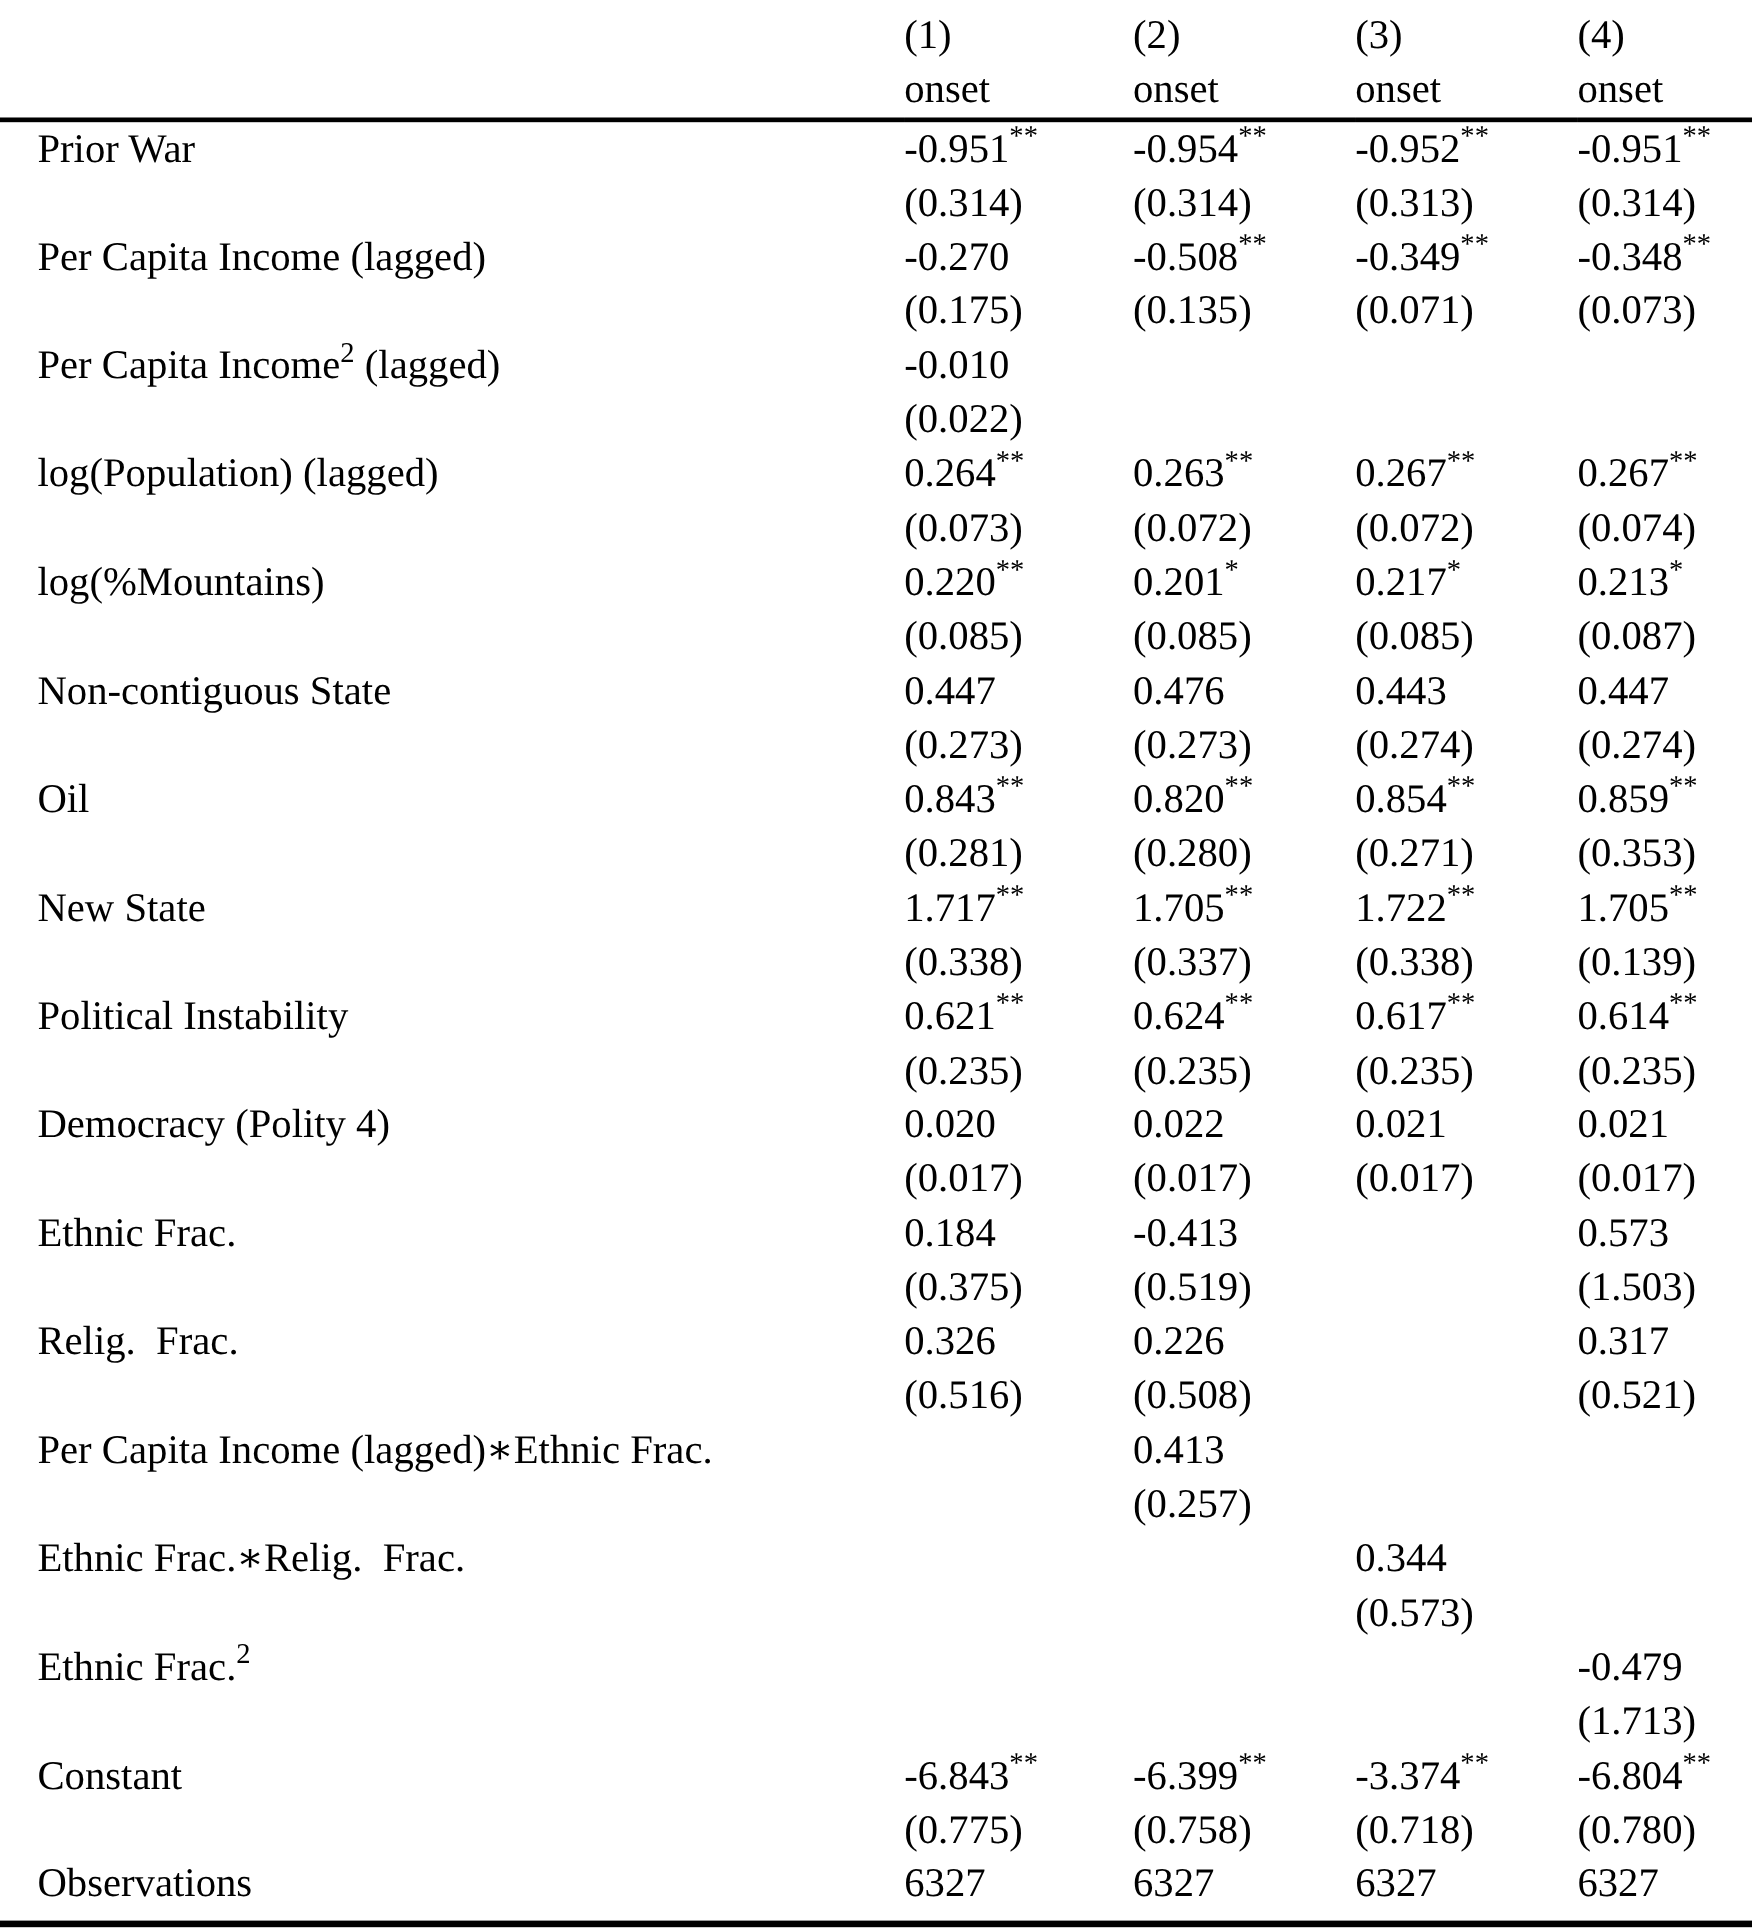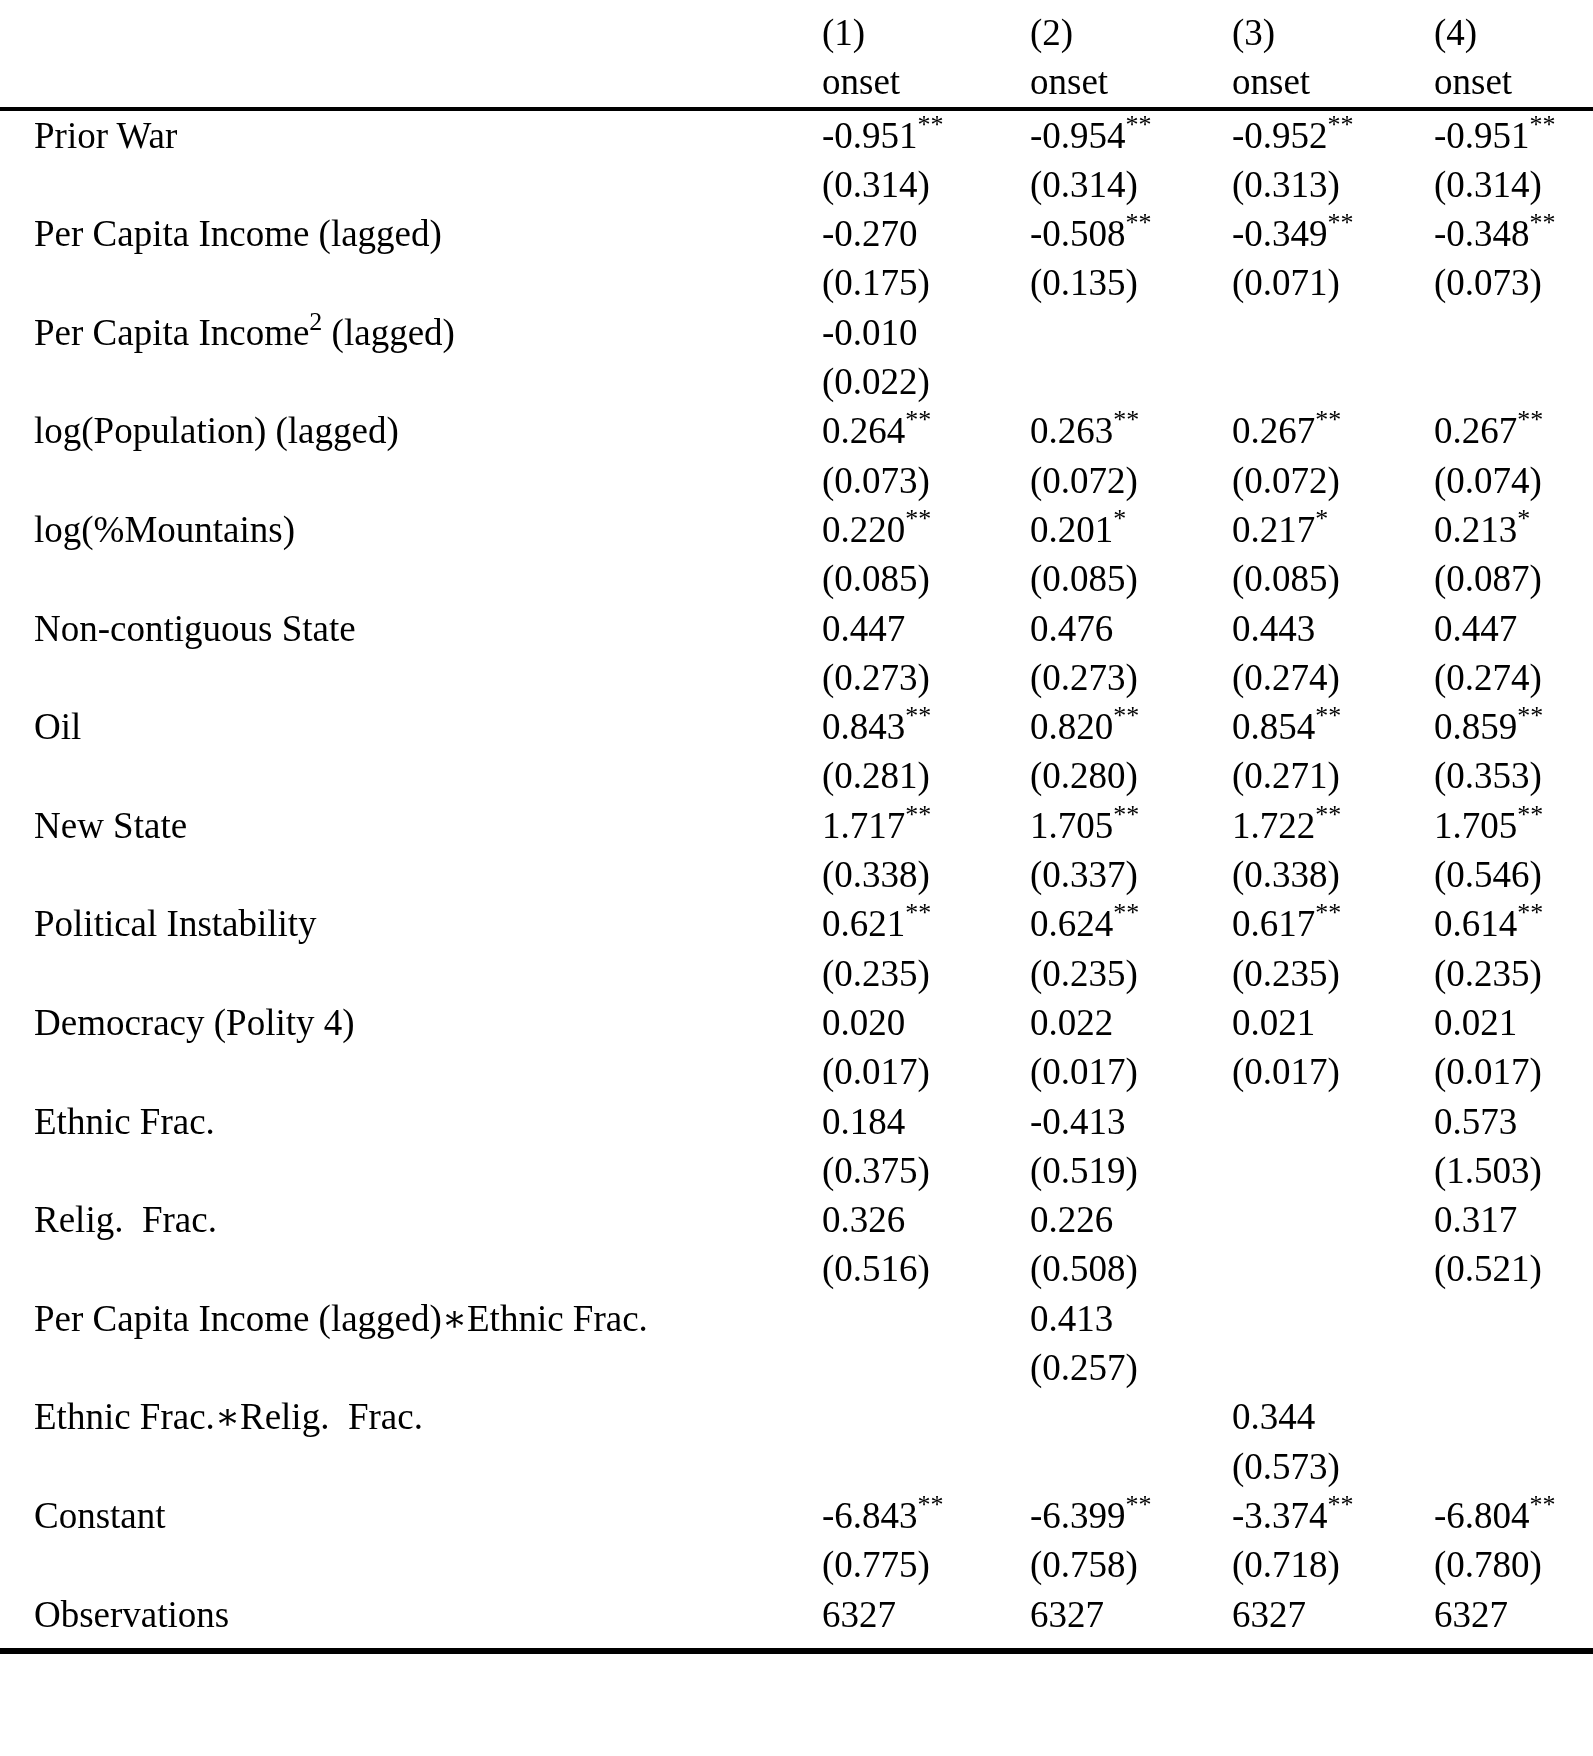--- a/index.html
+++ b/index.html
@@ -125,21 +125,21 @@
           <td><div class="line"><span>0.843</span><sup class="stars">**</sup></div><div class="line">(0.281)</div></td>
           <td><div class="line"><span>0.820</span><sup class="stars">**</sup></div><div class="line">(0.280)</div></td>
           <td><div class="line"><span>0.854</span><sup class="stars">**</sup></div><div class="line">(0.271)</div></td>
           <td><div class="line"><span>0.859</span><sup class="stars">**</sup></div><div class="line">(0.353)</div></td>
         </tr>
         <tr>
           <td class="label-col"><span>New State</span></td>
           <td><div class="line"><span>1.717</span><sup class="stars">**</sup></div><div class="line">(0.338)</div></td>
           <td><div class="line"><span>1.705</span><sup class="stars">**</sup></div><div class="line">(0.337)</div></td>
           <td><div class="line"><span>1.722</span><sup class="stars">**</sup></div><div class="line">(0.338)</div></td>
-          <td><div class="line"><span>1.705</span><sup class="stars">**</sup></div><div class="line">(0.546)</div></td>
+          <td><div class="line"><span>1.705</span><sup class="stars">**</sup></div><div class="line">(0.139)</div></td>
         </tr>
         <tr>
           <td class="label-col"><span>Political Instability</span></td>
           <td><div class="line"><span>0.621</span><sup class="stars">**</sup></div><div class="line">(0.235)</div></td>
           <td><div class="line"><span>0.624</span><sup class="stars">**</sup></div><div class="line">(0.235)</div></td>
           <td><div class="line"><span>0.617</span><sup class="stars">**</sup></div><div class="line">(0.235)</div></td>
           <td><div class="line"><span>0.614</span><sup class="stars">**</sup></div><div class="line">(0.235)</div></td>
         </tr>
         <tr>
           <td class="label-col"><span>Democracy (Polity 4)</span></td>
@@ -168,20 +168,27 @@
           <td><div class="line"><span>0.413</span></div><div class="line">(0.257)</div></td>
           <td><div class="line"><span></span></div><div class="line"></div></td>
           <td><div class="line"><span></span></div><div class="line"></div></td>
         </tr>
         <tr>
           <td class="label-col"><span>Ethnic Frac.∗Relig.  Frac.</span></td>
           <td><div class="line"><span></span></div><div class="line"></div></td>
           <td><div class="line"><span></span></div><div class="line"></div></td>
           <td><div class="line"><span>0.344</span></div><div class="line">(0.573)</div></td>
           <td><div class="line"><span></span></div><div class="line"></div></td>
+        </tr>
+        <tr>
+          <td class="label-col"><span>Ethnic Frac.</span><sup class="lbl-sup">2</sup></td>
+          <td><div class="line"><span></span></div><div class="line"></div></td>
+          <td><div class="line"><span></span></div><div class="line"></div></td>
+          <td><div class="line"><span></span></div><div class="line"></div></td>
+          <td><div class="line"><span>-0.479</span></div><div class="line">(1.713)</div></td>
         </tr>
         <tr>
           <td class="label-col"><span>Constant</span></td>
           <td><div class="line"><span>-6.843</span><sup class="stars">**</sup></div><div class="line">(0.775)</div></td>
           <td><div class="line"><span>-6.399</span><sup class="stars">**</sup></div><div class="line">(0.758)</div></td>
           <td><div class="line"><span>-3.374</span><sup class="stars">**</sup></div><div class="line">(0.718)</div></td>
           <td><div class="line"><span>-6.804</span><sup class="stars">**</sup></div><div class="line">(0.780)</div></td>
         </tr>
         <tr>
           <td class="label-col"><span>Observations</span></td>

